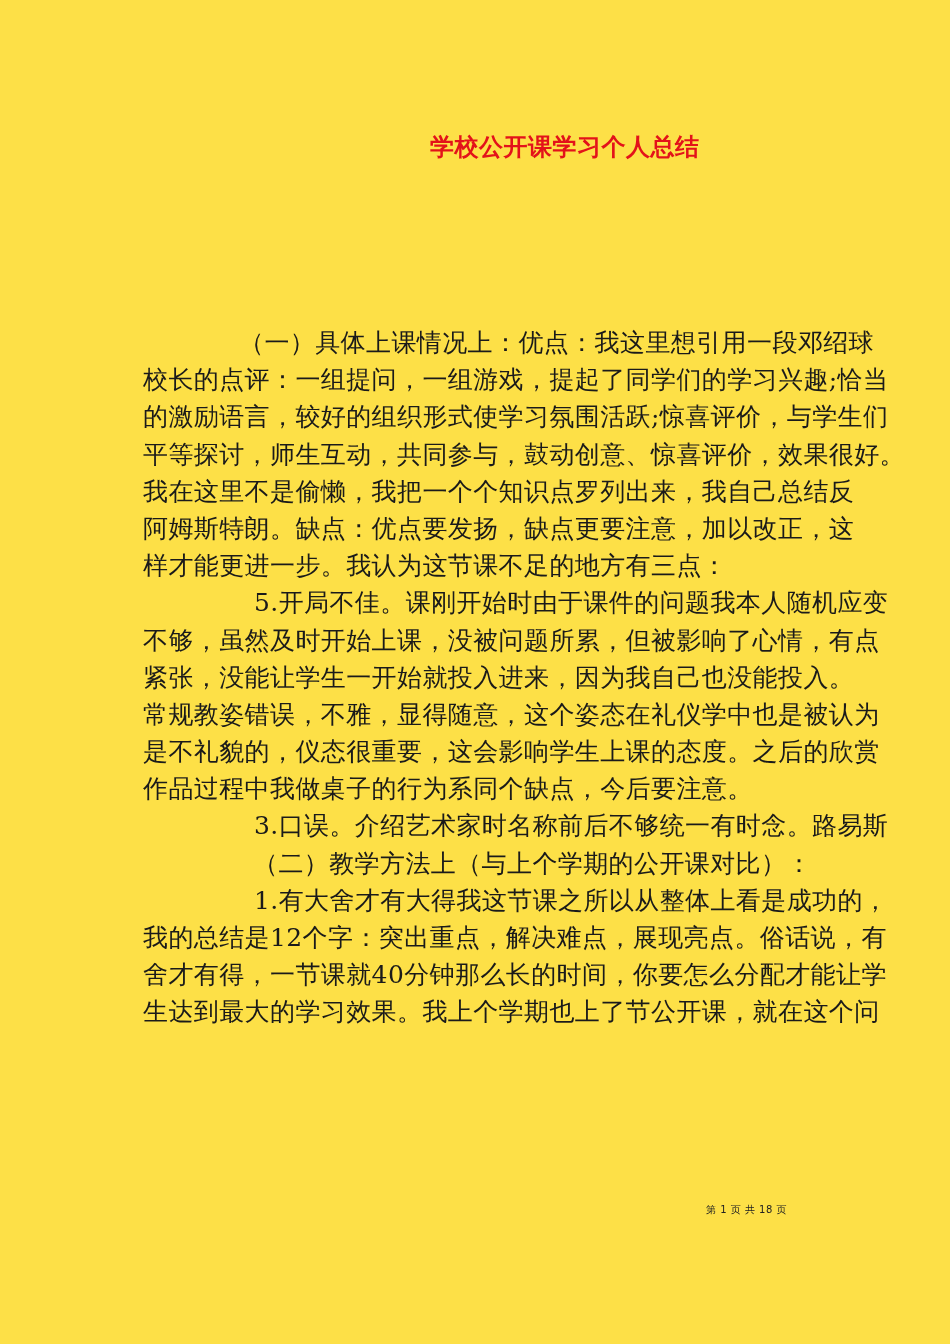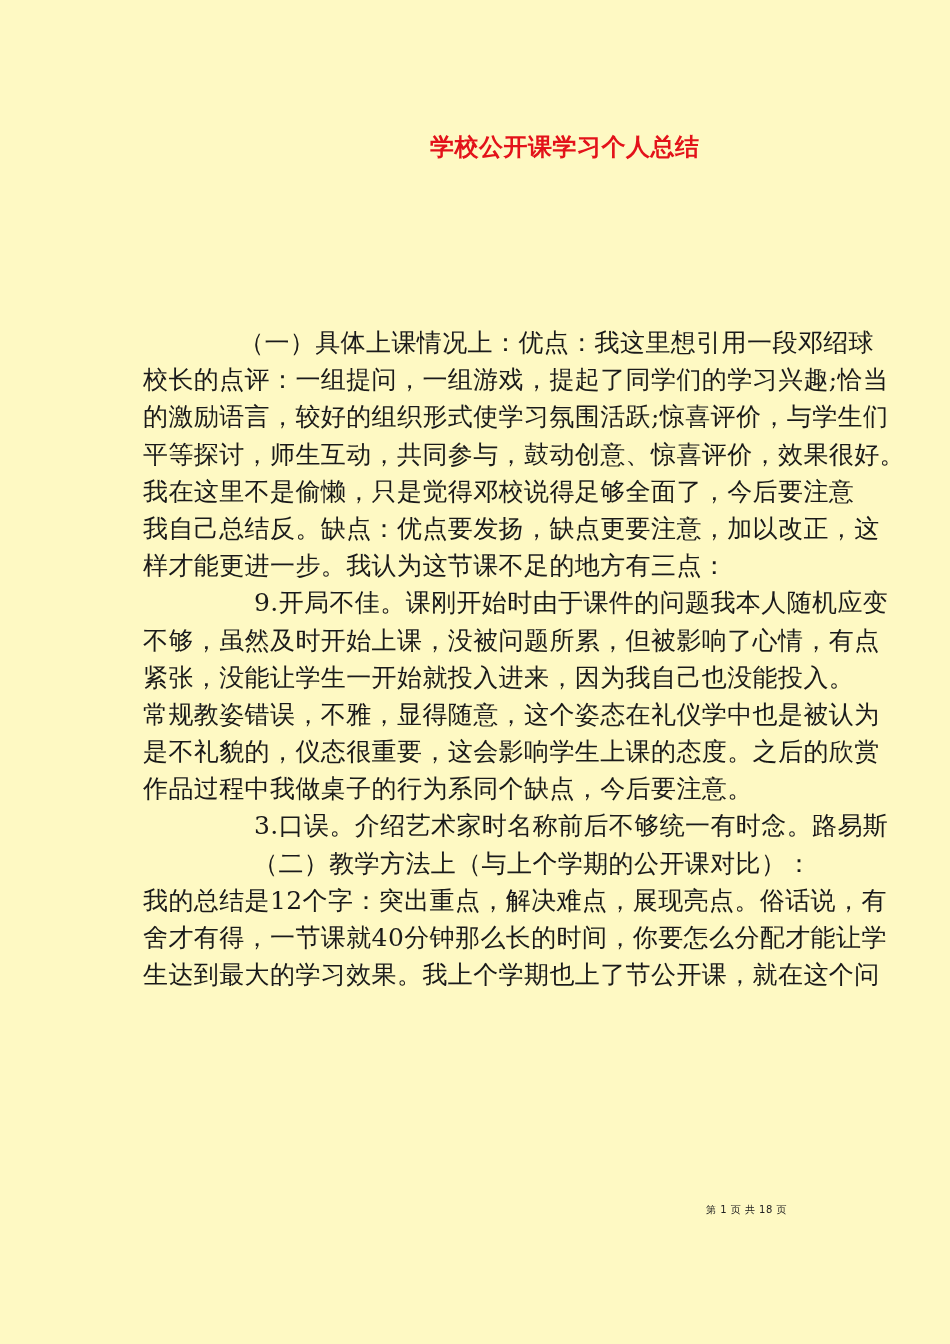--- a/index.html
+++ b/index.html
@@ -13,21 +13,21 @@
       position: relative;
       overflow: hidden;
       font-family: "DejaVu Serif", "Liberation Serif", serif;
       color: #1a1a1a;
     }
     .page {
       position: absolute;
       left: 0; top: 0;
       width: 950px;
       height: 1344px;
-      background: #fef9c3;
+      background: #fde047;
     }
     .doc-title {
       position: absolute;
       left: 0;
       width: 950px;
       top: 131px;
       text-align: center;
       font-family: "DejaVu Sans", "Liberation Sans", sans-serif;
       font-size: 24px;
       font-weight: bold;
@@ -67,30 +67,31 @@
 <body>
 
 <div class="page">
   <div class="doc-title">学校公开课学习个人总结</div>
 
   <div class="body-text">
     <div class="line indent-2">（一）具体上课情况上：优点：我这里想引用一段邓绍球</div>
     <div class="line">校长的点评：一组提问，一组游戏，提起了同学们的学习兴趣;恰当</div>
     <div class="line">的激励语言，较好的组织形式使学习氛围活跃;惊喜评价，与学生们</div>
     <div class="line">平等探讨，师生互动，共同参与，鼓动创意、惊喜评价，效果很好。</div>
-    <div class="line">我在这里不是偷懒，只是觉得邓校说得足够全面了，今后要注意</div>
-    <div class="line">我自己总结反。缺点：优点要发扬，缺点更要注意，加以改正，这</div>
+    <div class="line">我在这里不是偷懒，我把一个个知识点罗列出来，我自己总结反</div>
+    <div class="line">阿姆斯特朗。缺点：优点要发扬，缺点更要注意，加以改正，这</div>
     <div class="line">样才能更进一步。我认为这节课不足的地方有三点：</div>
-    <div class="line indent-1">9.开局不佳。课刚开始时由于课件的问题我本人随机应变</div>
+    <div class="line indent-1">5.开局不佳。课刚开始时由于课件的问题我本人随机应变</div>
     <div class="line">不够，虽然及时开始上课，没被问题所累，但被影响了心情，有点</div>
     <div class="line">紧张，没能让学生一开始就投入进来，因为我自己也没能投入。</div>
     <div class="line">常规教姿错误，不雅，显得随意，这个姿态在礼仪学中也是被认为</div>
     <div class="line">是不礼貌的，仪态很重要，这会影响学生上课的态度。之后的欣赏</div>
     <div class="line">作品过程中我做桌子的行为系同个缺点，今后要注意。</div>
     <div class="line indent-1">3.口误。介绍艺术家时名称前后不够统一有时念。路易斯</div>
     <div class="line" style="padding-left:110px;">（二）教学方法上（与上个学期的公开课对比）：</div>
+    <div class="line indent-1">1.有大舍才有大得我这节课之所以从整体上看是成功的，</div>
     <div class="line">我的总结是12个字：突出重点，解决难点，展现亮点。俗话说，有</div>
     <div class="line">舍才有得，一节课就40分钟那么长的时间，你要怎么分配才能让学</div>
     <div class="line">生达到最大的学习效果。我上个学期也上了节公开课，就在这个问</div>
   </div>
 
   <div class="footer">第 1 页 共 18 页</div>
 </div>
 
 </body></html>

